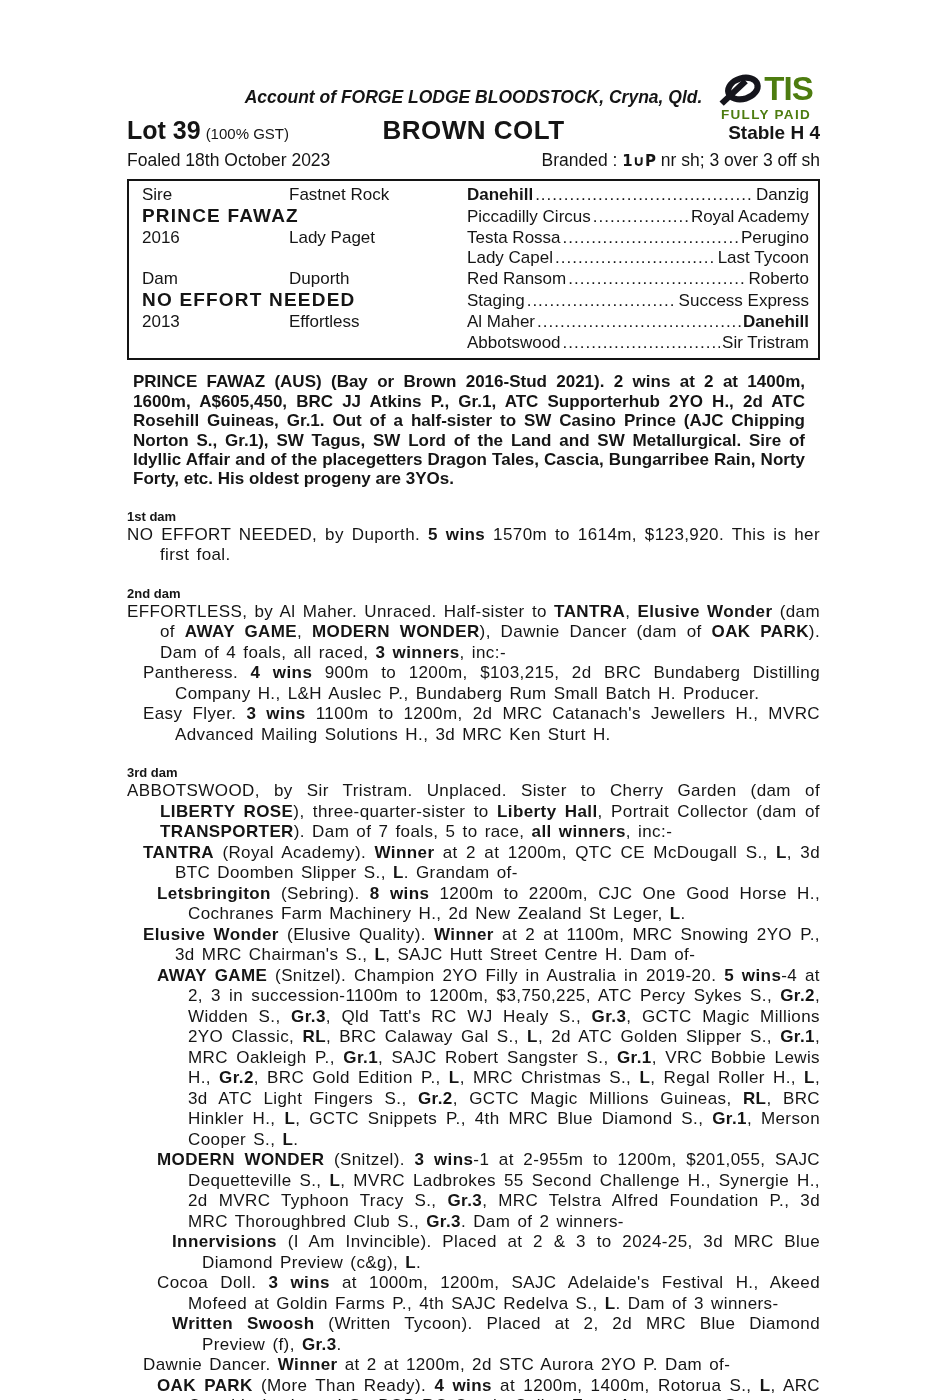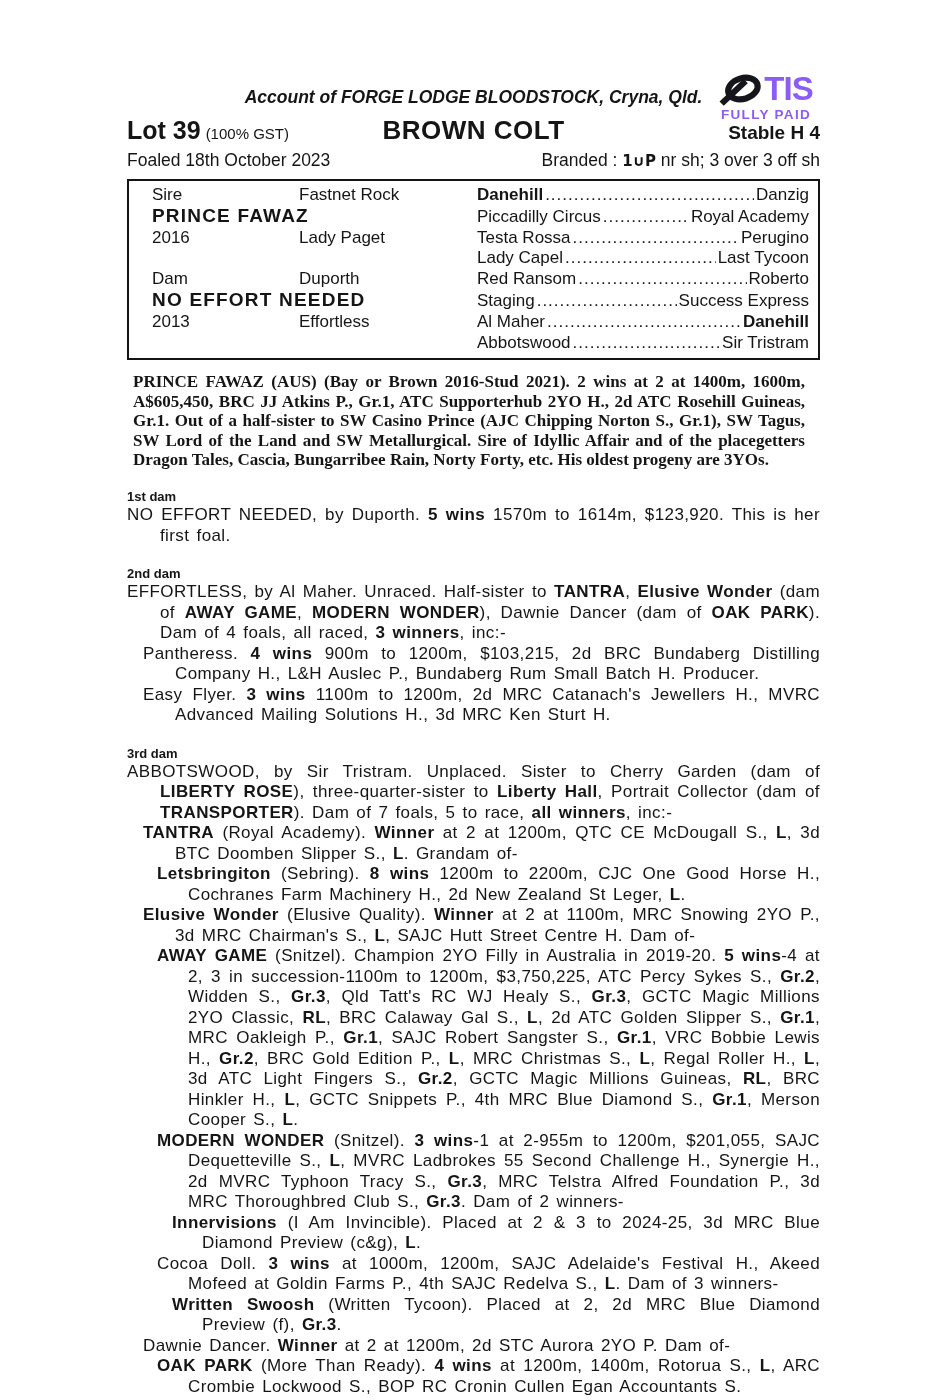--- a/index.html
+++ b/index.html
@@ -7,52 +7,51 @@
     width:938px; height:1400px; position:relative; overflow:hidden;
     background:#ffffff; color:#151515;
     font-family:"Liberation Sans", sans-serif;
     -webkit-font-smoothing:antialiased;
   }
   b { font-weight:bold; }
 
   .page { position:absolute; left:127px; top:0; width:693px; }
 
   
-  .qtis { position:absolute; top:72px; left:698px; width:136px; text-align:center; color:#8b5cf6; }
+  .qtis { position:absolute; top:72px; left:698px; width:136px; text-align:center; color:#4d7c0f; }
   .qtis-top { display:flex; align-items:center; justify-content:center; gap:1px; }
   .qicon { width:44px; height:34px; display:block; }
   .qtis-text { font-weight:bold; font-size:33px; letter-spacing:-1px; line-height:34px; }
   .qtis-sub { font-weight:bold; font-size:13.5px; letter-spacing:1.3px; margin-top:1px; white-space:nowrap; }
 
   
   .account { margin-top:86px; text-align:center; font-weight:bold; font-size:17.5px; line-height:22px;font-style:italic; }
   .lot-row { margin-top:7px; display:grid; grid-template-columns:1fr auto 1fr; align-items:baseline; }
   .lot { font-weight:bold; font-size:25px;text-align:right; }
   .gst { font-size:15px; margin-left:5px; }
   .big-title { font-weight:bold; font-size:26px; letter-spacing:0.5px; text-align:center; }
   .stable { text-align:right; font-weight:bold; font-size:19px; }
   .foal-row { margin-top:3px; display:flex; justify-content:space-between; font-size:17.5px; line-height:22px; }
   .bmark { font-family:"DejaVu Sans","Liberation Sans",sans-serif; font-size:15px; font-weight:bold; }
 
   
-  .pedigree-box { margin-top:7px; border:2px solid #141414; padding:4px 9px 5px 23px; font-size:17px; }
+  .pedigree-box { margin-top:7px; border:2px solid #141414; padding:4px 9px 5px 13px; font-size:17px; }
   .prow { display:flex; line-height:20.8px; white-space:nowrap; align-items:baseline; }
   .pc1 { width:147px; flex:0 0 147px; }
   .pc2 { width:178px; flex:0 0 178px; }
   .pc3 { flex:1; display:flex; align-items:baseline; min-width:0; }
   .b { font-weight:bold; }
   .bigname { font-size:19px; letter-spacing:1.2px; }
   .dots { flex:1; overflow:hidden; white-space:nowrap; margin:0 2px; min-width:8px; }
   .dots::after { content:"................................................................................................"; letter-spacing:1px; }
 
   
   .sire-para {
     margin:12px 15px 0 6px; font-weight:bold; font-size:17px; line-height:19.4px;
     text-align:justify;
-    font-family:Liberation Serif, serif;
   }
 
   
   .damh { font-weight:bold; font-size:13px; margin:20px 0 1px 0; }
   .entry {
     margin:0; font-size:17px; line-height:20.5px; text-align:justify;
     letter-spacing:0.4px; word-spacing:2px;
   }
   .l0 { padding-left:33px; text-indent:-33px; }
   .l1 { margin-left:16px; padding-left:32px; text-indent:-32px; }

